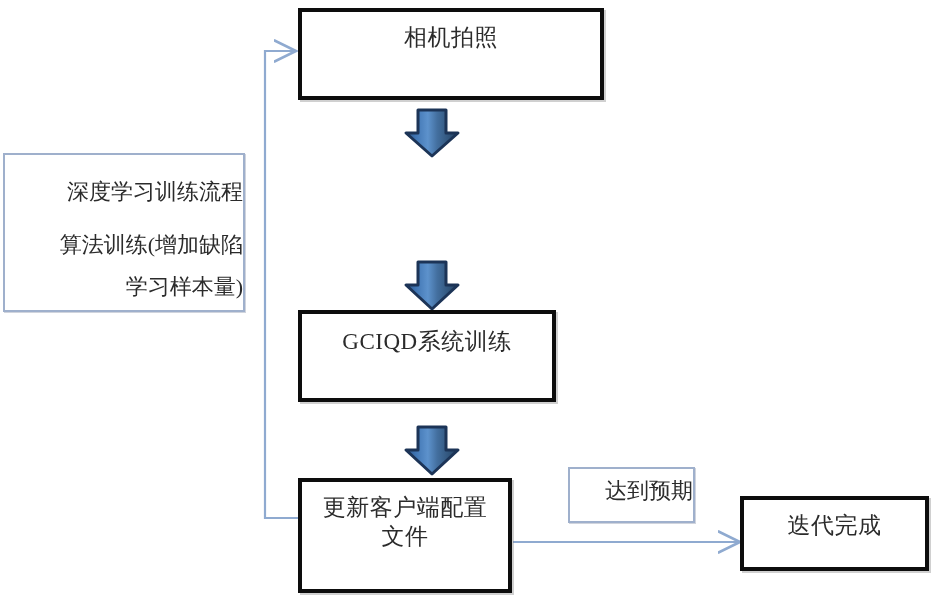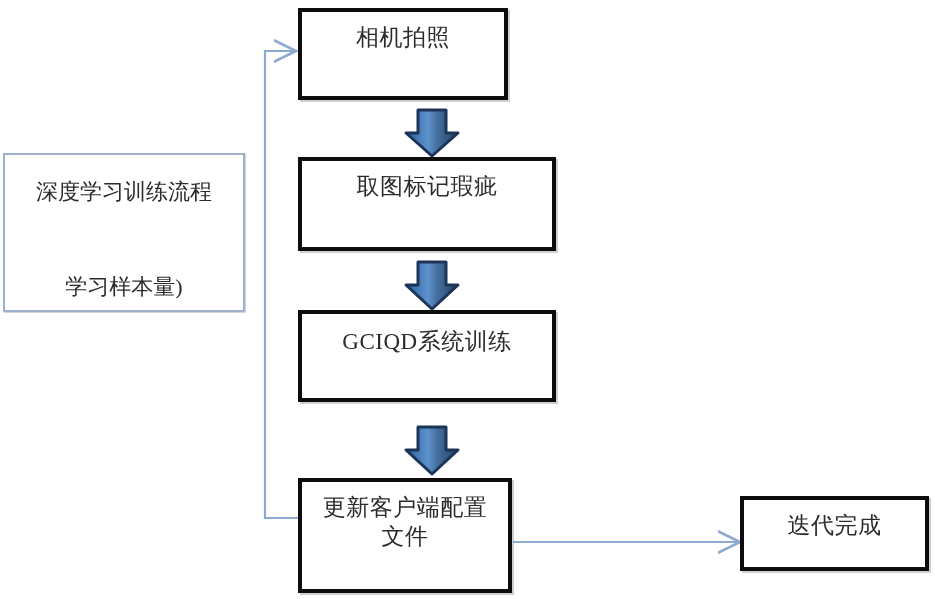--- a/index.html
+++ b/index.html
@@ -41,21 +41,21 @@
     position: absolute;
     box-sizing: border-box;
     background: #ffffff;
     border: 2px solid #9fb0cc;
     box-shadow: 1px 1px 0 rgba(150,160,180,0.45);
   }
   .thin-label {
     position: absolute;
     left: 0;
     right: 0;
-    text-align: center;
+    text-align: right;
     color: #2b2b2b;
     font-size: 22px;
     line-height: 1.5;
     white-space: pre-line;
   }
   
   #vectors {
     position: absolute;
     left: 0;
     top: 0;
@@ -99,38 +99,39 @@
       <path d="M299,518 L265,518 L265,51 L294,51" fill="none" stroke="#8faad0" stroke-width="2.2" marker-end="url(#thinHead)"></path>
     </g>
 
     <g>
       <path d="M513,542 L738,542" fill="none" stroke="#8faad0" stroke-width="2.2" marker-end="url(#thinHead)"></path>
     </g>
   </svg>
 
   <div class="thin-box" style="left:3px; top:153px; width:242px; height:159px;">
     <div class="thin-label" style="top:20px;">深度学习训练流程</div>
+    <div class="thin-label" style="top:73px;">算法训练(增加缺陷</div>
     <div class="thin-label" style="top:115px;">学习样本量)</div>
   </div>
 
-  <div class="proc-box" style="left:298px; top:8px; width:210px; height:92px;">
+  <div class="proc-box" style="left:298px; top:8px; width:306px; height:92px;">
     <div class="proc-label" style="top:12px;">相机拍照</div>
   </div>
 
-  <div class="proc-box" style="left:298px; top:157px; width:258px; height:94px;">
-    <div class="proc-label" style="top:12px;">取图标记瑕疵</div>
-  </div>
 
   <div class="proc-box" style="left:298px; top:478px; width:214px; height:115px;">
     <div class="proc-label" style="top:12px;">更新客户端配置
 文件</div>
   </div>
 
   <div class="proc-box" style="left:298px; top:310px; width:258px; height:92px;">
     <div class="proc-label" style="top:14px;">GCIQD系统训练</div>
   </div>
 
   <div class="proc-box" style="left:740px; top:496px; width:189px; height:75px;">
     <div class="proc-label" style="top:12px;">迭代完成</div>
   </div>
 
+  <div class="thin-box" style="left:568px; top:467px; width:127px; height:56px;">
+    <div class="thin-label" style="top:5px;">达到预期</div>
+  </div>
 
 </div>
 
 </body></html>

